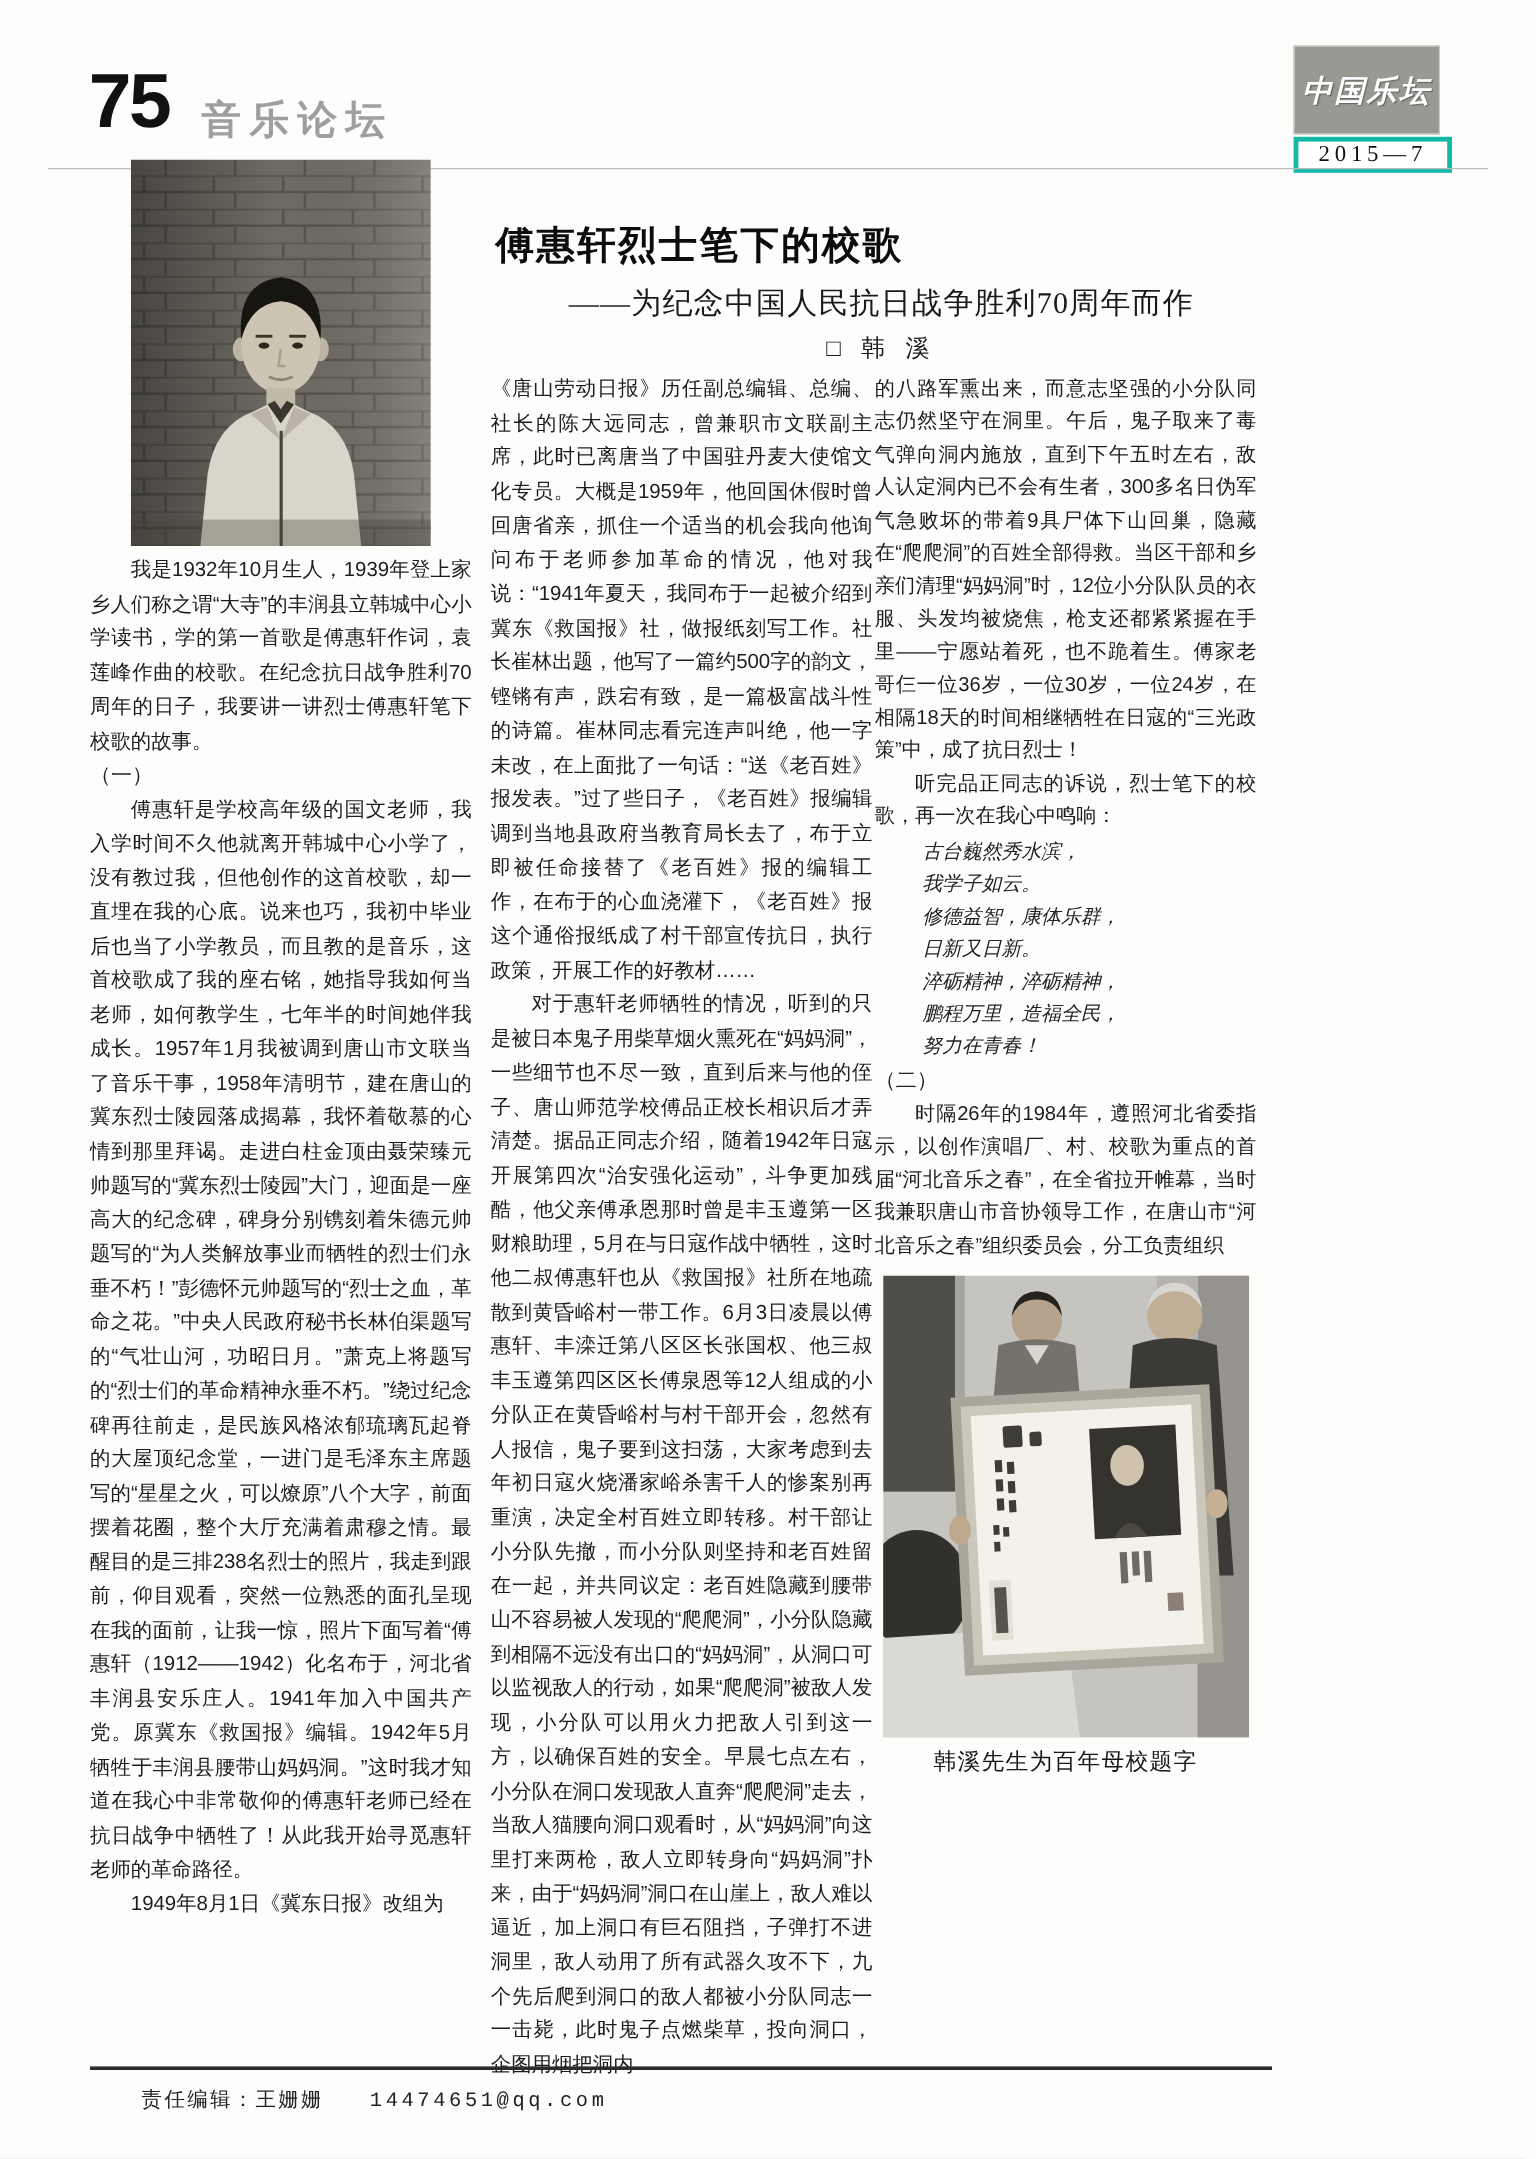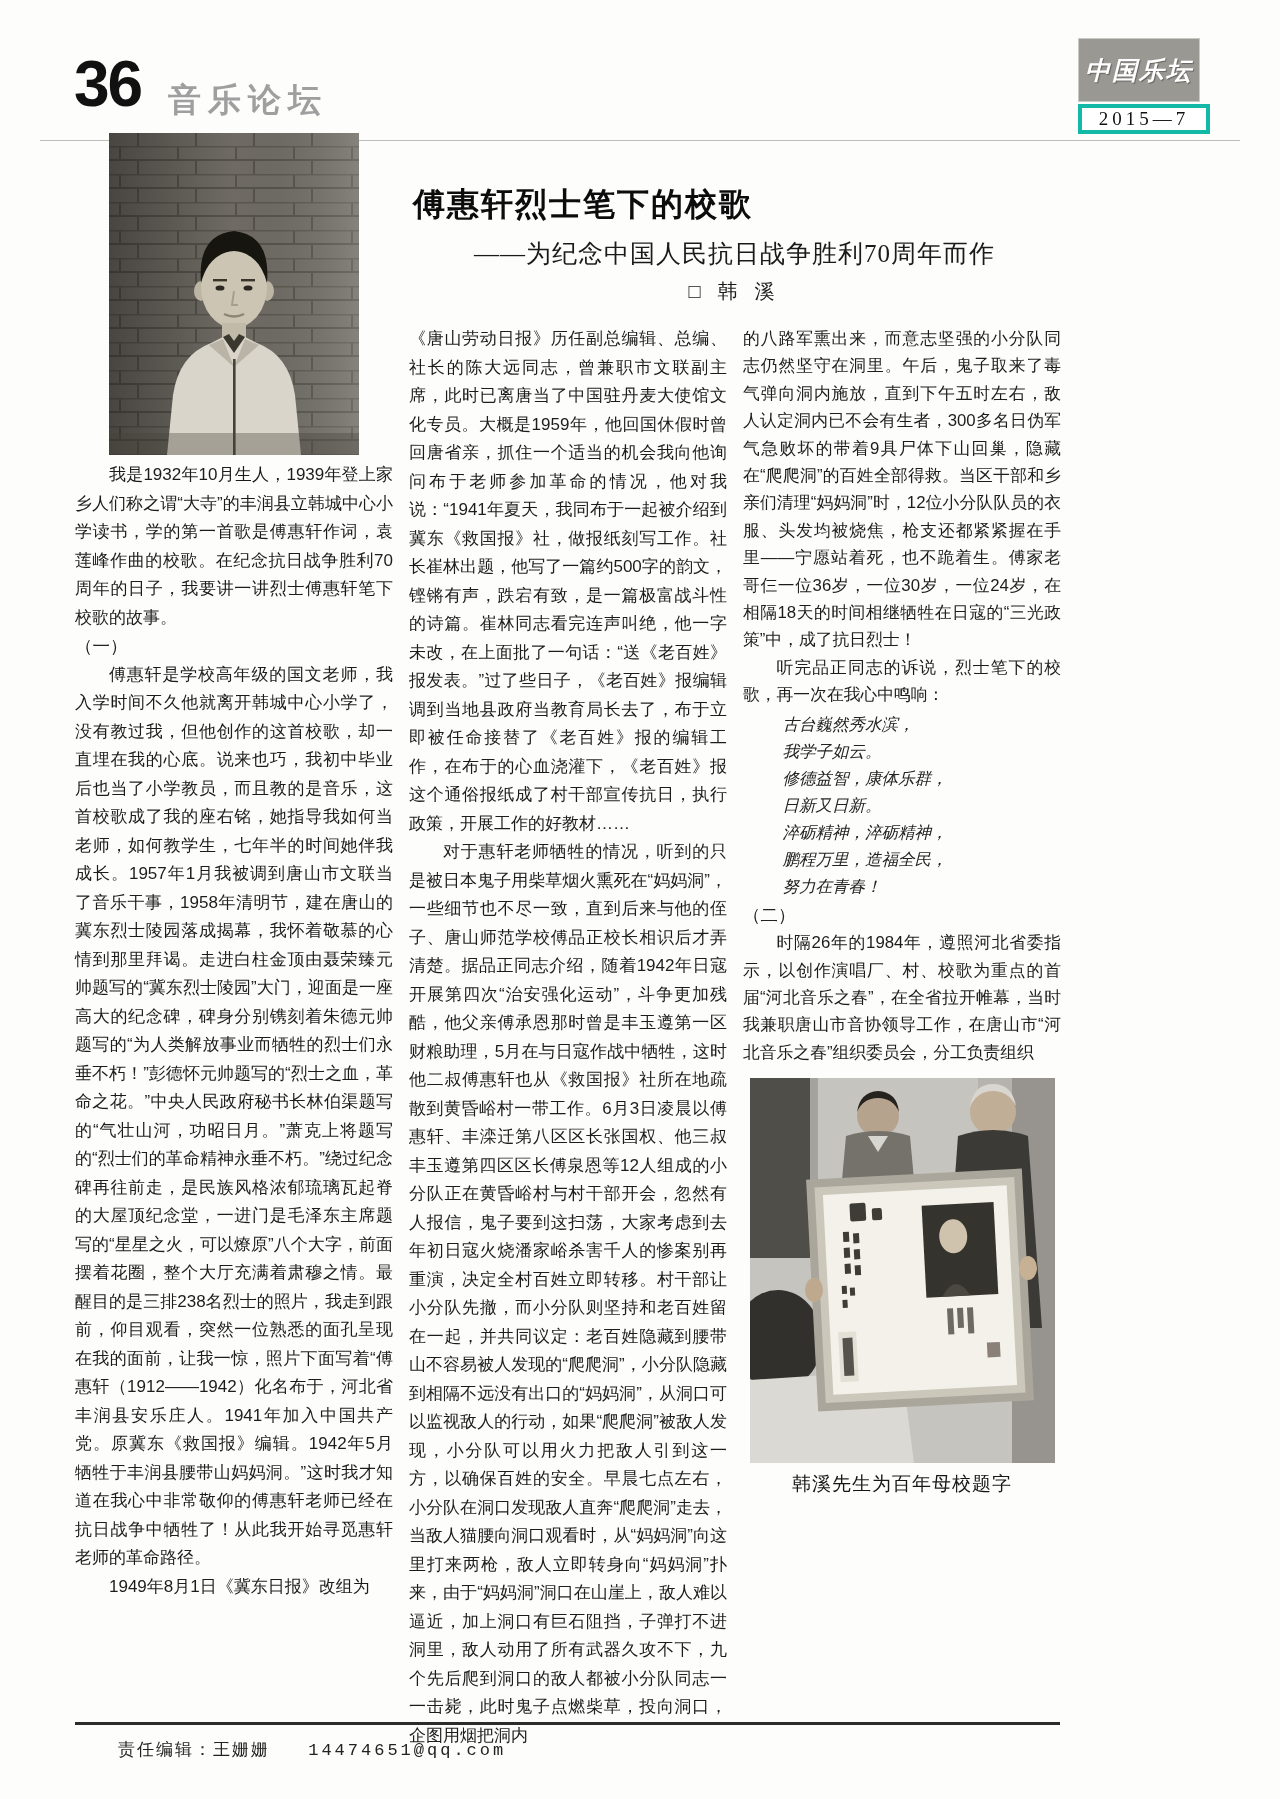--- a/index.html
+++ b/index.html
@@ -13,21 +13,21 @@
     position:absolute;left:74px;top:52px;
     font-size:64px;font-weight:700;line-height:1;letter-spacing:-2px;color:#111;
   }
   .hdr-section{
     position:absolute;left:168px;top:78px;
     font-family:"Liberation Serif", serif;
     font-size:33px;color:#9f9f9f;letter-spacing:7px;font-weight:600;
   }
   .brand{position:absolute;right:80px;top:38px;width:122px;text-align:center;}
   .brand-logo{
-    width:122px;height:64px;box-sizing:border-box;
+    width:122px;height:74px;box-sizing:border-box;
     background:#9a9892;border:1px solid #c9c9c6;
     display:flex;align-items:center;justify-content:center;
     color:#fff;font-family:"Liberation Serif", serif;font-weight:700;
     font-style:italic;font-size:25px;letter-spacing:2px;
     text-shadow:1px 1px 1px rgba(0,0,0,.35);transform:none;
   }
   .brand-issue{
     margin-top:2px;width:132px;height:30px;box-sizing:border-box;
     border:4px solid #14b8a6;display:flex;align-items:center;justify-content:center;
     font-family:"Liberation Serif", serif;font-size:19px;letter-spacing:4px;color:#111;
@@ -53,21 +53,21 @@
   }
   .art-subtitle{
     margin-top:8px;text-align:center;
     font-family:"Liberation Serif", serif;
     font-size:25px;line-height:32px;color:#1a1a1a;letter-spacing:1px;
   }
   .art-author{
     margin-top:8px;text-align:center;font-family:"Liberation Serif", serif;
     font-size:20px;line-height:26px;letter-spacing:6px;color:#1a1a1a;
   }
-  .cols23{display:flex;gap:16px;margin-top:21px;}
+  .cols23{display:flex;gap:2px;margin-top:6px;}
 
   .col3{font-size:16.8px;line-height:27.4px;}
   .lyrics{
     padding-left:2.4em;font-family:"Liberation Serif", serif;font-style:italic;
     font-size:16.5px;line-height:27px;margin:2px 0;color:#222;
   }
   .lyrics div{white-space:nowrap;}
 
   .photo2{width:305px;margin:12px auto 0;display:block;}
   .photo2 svg{display:block;}
@@ -82,21 +82,21 @@
     position:absolute;left:118px;top:1738px;
     font-family:Liberation Mono, monospace;font-size:17px;color:#222;letter-spacing:2px;
   }
   .ft-text .email{margin-left:26px;letter-spacing:3px;}
 </style>
 </head>
 <body>
 
 <div class="page">
 
-  <div class="hdr-pageno">36</div>
+  <div class="hdr-pageno">75</div>
   <div class="hdr-section">音乐论坛</div>
   <div class="brand">
     <div class="brand-logo">中国乐坛</div>
     <div class="brand-issue">2015—7</div>
   </div>
   <div class="hdr-rule"></div>
 
   <div class="content">
 
     <div class="col">

